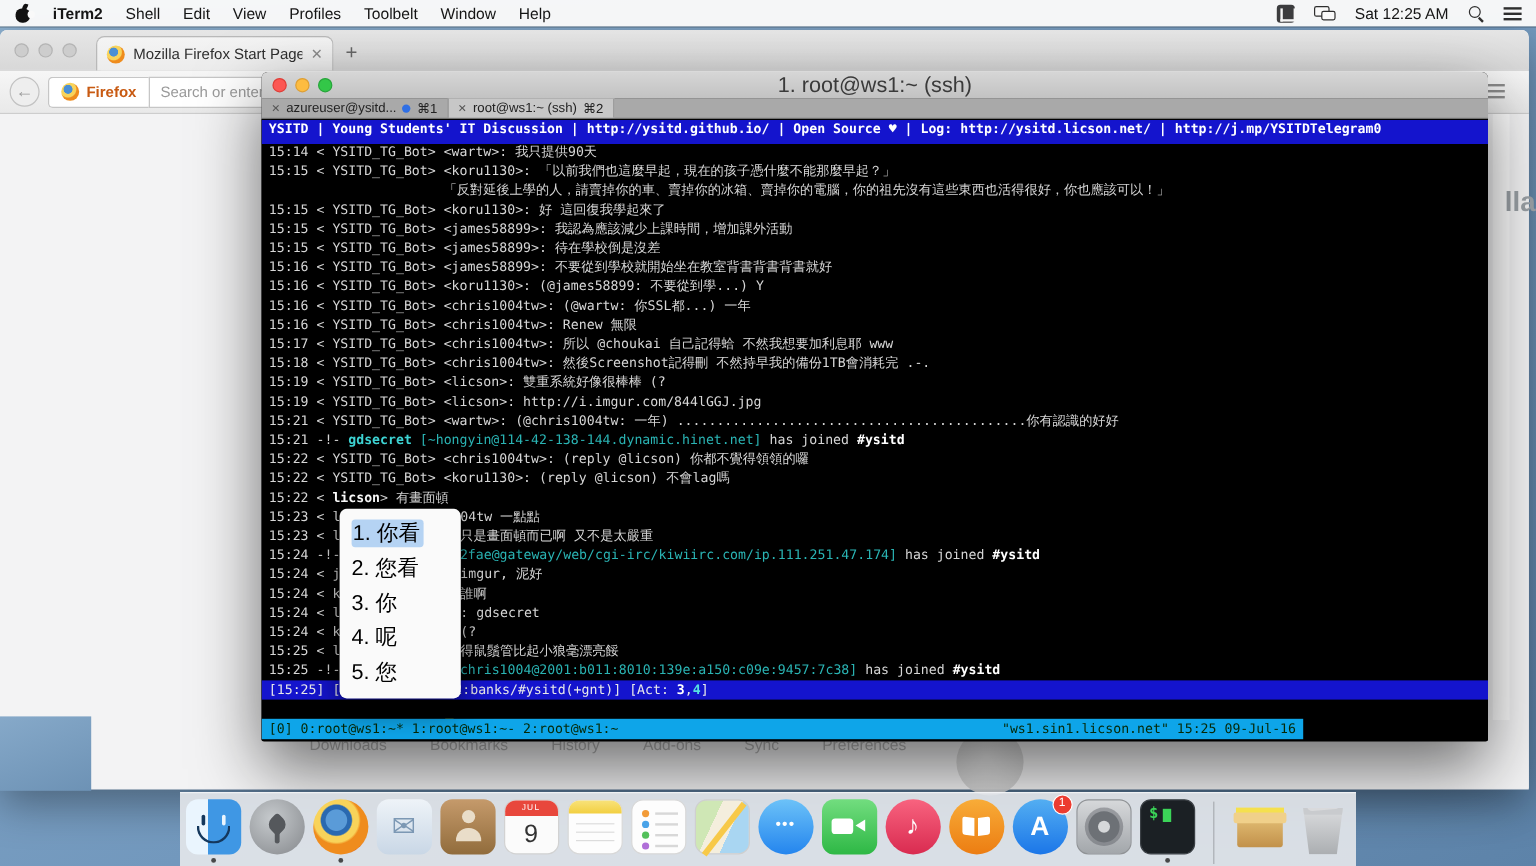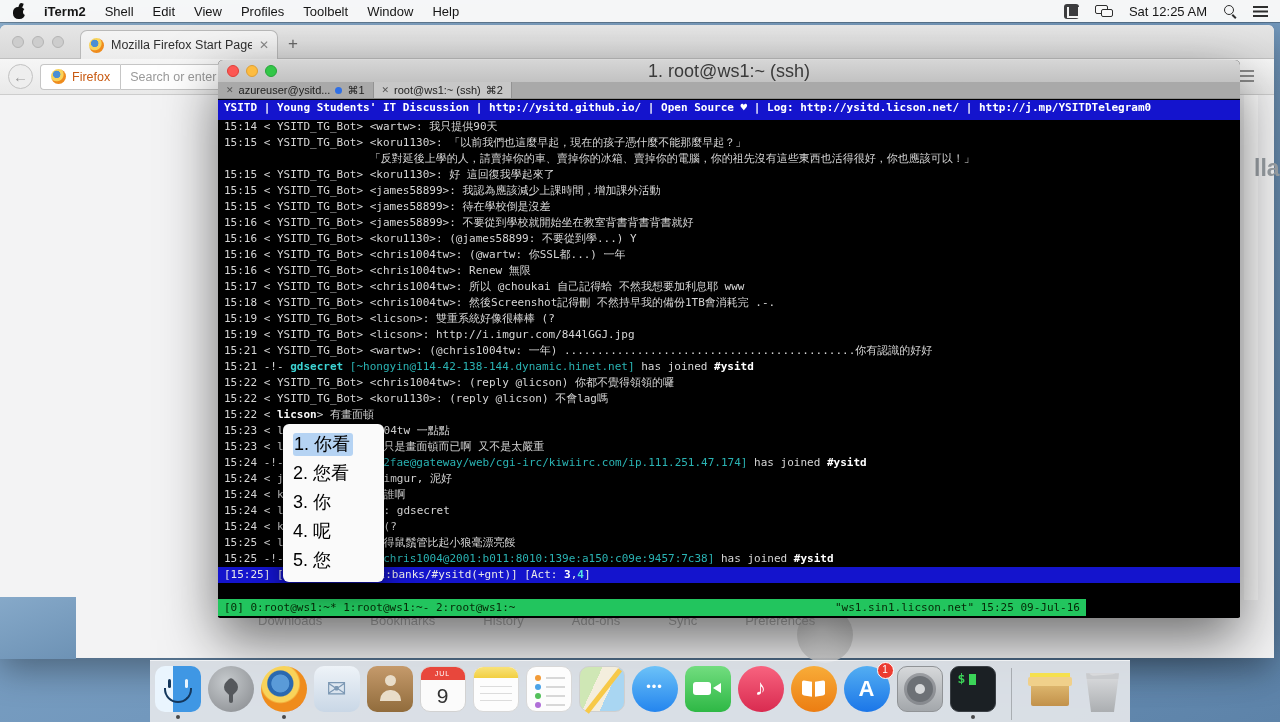--- a/index.html
+++ b/index.html
@@ -43,32 +43,32 @@
   .ff-favicon { width:15px; height:15px; border-radius:50%; background:radial-gradient(circle at 38% 36%,#4a8fd4 0 26%,#f8d35a 30% 48%,#ef8c1d 55% 78%,#dd5a10 80% 100%); }
   .ff-tab-title { font-size:12.5px; color:#2f2f2f; flex:1; text-align:center; white-space:nowrap; overflow:hidden; }
   .ff-tab-close { font-size:12px; color:#8a8a8a; }
   .ff-newtab { position:absolute; left:288px; top:9px; font-size:17px; color:#666; }
   .ff-navbar { position:relative; height:36px; background:linear-gradient(#f6f6f6,#e9e9e9); border-bottom:1px solid #cdcdcd; display:flex; align-items:center; padding:0 8px; }
   .ff-back { width:25px; height:25px; border-radius:50%; border:1px solid #c2c2c2; background:#eee; color:#9b9b9b;
              font-size:15px; line-height:23px; text-align:center; margin-right:7px; }
   .ff-brand { height:26px; background:#fff; border:1px solid #c6c6c6; border-right:none; border-radius:4px 0 0 4px;
               display:flex; align-items:center; padding:0 10px; gap:6px; }
   .ff-brand .mini { width:15px; height:15px; border-radius:50%; background:radial-gradient(circle at 38% 36%,#4a8fd4 0 26%,#f8d35a 30% 48%,#ef8c1d 55% 100%); }
-  .ff-brand span { font-size:12.5px; color:#c85a12; font-weight:normal; }
+  .ff-brand span { font-size:12.5px; color:#c85a12; font-weight:bold; }
   .ff-url { flex:1; height:26px; background:#fff; border:1px solid #c6c6c6; border-radius:0 4px 4px 0;
             font-size:12.5px; color:#9a9a9a; display:flex; align-items:center; padding:0 9px; }
   .ff-menu-btn { width:20px; height:14px; margin:0 10px 0 12px; position:relative; }
   .ff-menu-btn::before { content:""; position:absolute; left:0; top:0; width:18px; height:2.5px; background:#8b8b8b;
                          box-shadow:0 5px 0 #8b8b8b, 0 10px 0 #8b8b8b; }
   .ff-content { position:relative; height:562px; background:#f3f3f4; }
   .ff-white-strip { position:absolute; left:1244px; top:0; width:14px; height:505px; background:#fdfdfd; }
   .ff-wordmark { position:absolute; left:1254px; top:60px; font-size:23px; font-weight:bold; color:#9aa0a5; }
   .ff-watermark { position:absolute; left:797px; top:512px; width:56px; height:56px; border-radius:50%;
                   background:radial-gradient(circle at 45% 40%,#e6e6e6,#c6c6c6); opacity:.9; }
-  .ff-footer { position:absolute; left:258px; top:518px; display:flex; gap:48px; font-size:13px; color:#b3b3b3; }
+  .ff-footer { position:absolute; left:258px; top:518px; display:flex; gap:36px; font-size:13px; color:#b3b3b3; }
   .desk-patch { position:absolute; left:0; top:597px; width:76px; height:62px; background:linear-gradient(160deg,#86a9c9,#6d92b5); z-index:15; }
 
   
   .it-window { position:absolute; left:218px; top:60px; width:1022px; height:558px; z-index:20;
                border-radius:5px 5px 2px 2px; box-shadow:0 22px 55px rgba(0,0,0,.55); background:#000; }
   .it-titlebar { position:relative; height:22px; background:linear-gradient(#d6d6d6,#c2c2c2); border-radius:5px 5px 0 0;
                  text-align:center; font-size:18px; color:#3a3a3a; line-height:22px; }
   .it-lights { position:absolute; left:9px; top:5px; display:flex; gap:7px; }
   .it-lights i { width:12px; height:12px; border-radius:50%; }
   .tl-red { background:#fc5753; border:.5px solid #df3e38; }
@@ -92,21 +92,21 @@
   .gap { display:inline-block; height:1px; }
   .statusbar { position:absolute; left:0; top:468px; width:1022px; height:16px; background:#1414cd; line-height:16px;
                padding-left:6px; white-space:pre; overflow:hidden; }
   .sg-s { color:#e9e9e9; }
   .sg-sb { color:#fff; font-weight:bold; }
   .sg-sc { color:#56e0e0; font-weight:bold; }
   .inputline { position:absolute; left:0; top:484px; width:1022px; height:16px; line-height:16px; padding-left:6px;
                color:#d6d6d6; white-space:pre; }
   .inputline .compose { text-decoration:underline; }
   .inputline .cursor { display:inline-block; width:7px; height:13px; background:#d2d21c; vertical-align:-2px; margin-left:1px; }
-  .greenbar { position:absolute; left:0; top:500px; width:868px; height:17px; background:#22c55e; color:#062806;
+  .greenbar { position:absolute; left:0; top:500px; width:868px; height:17px; background:#0ea5e9; color:#062806;
               line-height:17px; display:flex; justify-content:space-between; padding:0 6px; white-space:pre; overflow:hidden; }
 
   
   .ime-popup { position:absolute; left:283px; top:424px; width:101px; height:158px; background:#fafafa; border-radius:6px;
                box-shadow:0 10px 26px rgba(0,0,0,.5), 0 0 0 1px rgba(0,0,0,.08); z-index:30; padding:6px 0 0 10px; }
   .cand { height:29px; line-height:29px; font-size:18px; color:#000; white-space:nowrap; }
   .cand span.hl { background:#b5d3f3; border-radius:3px; padding:1px 3px 2px 1px; }
 
   
   .dock { position:absolute; left:150px; top:660px; width:980px; height:62px; background:rgba(226,229,233,.93);

